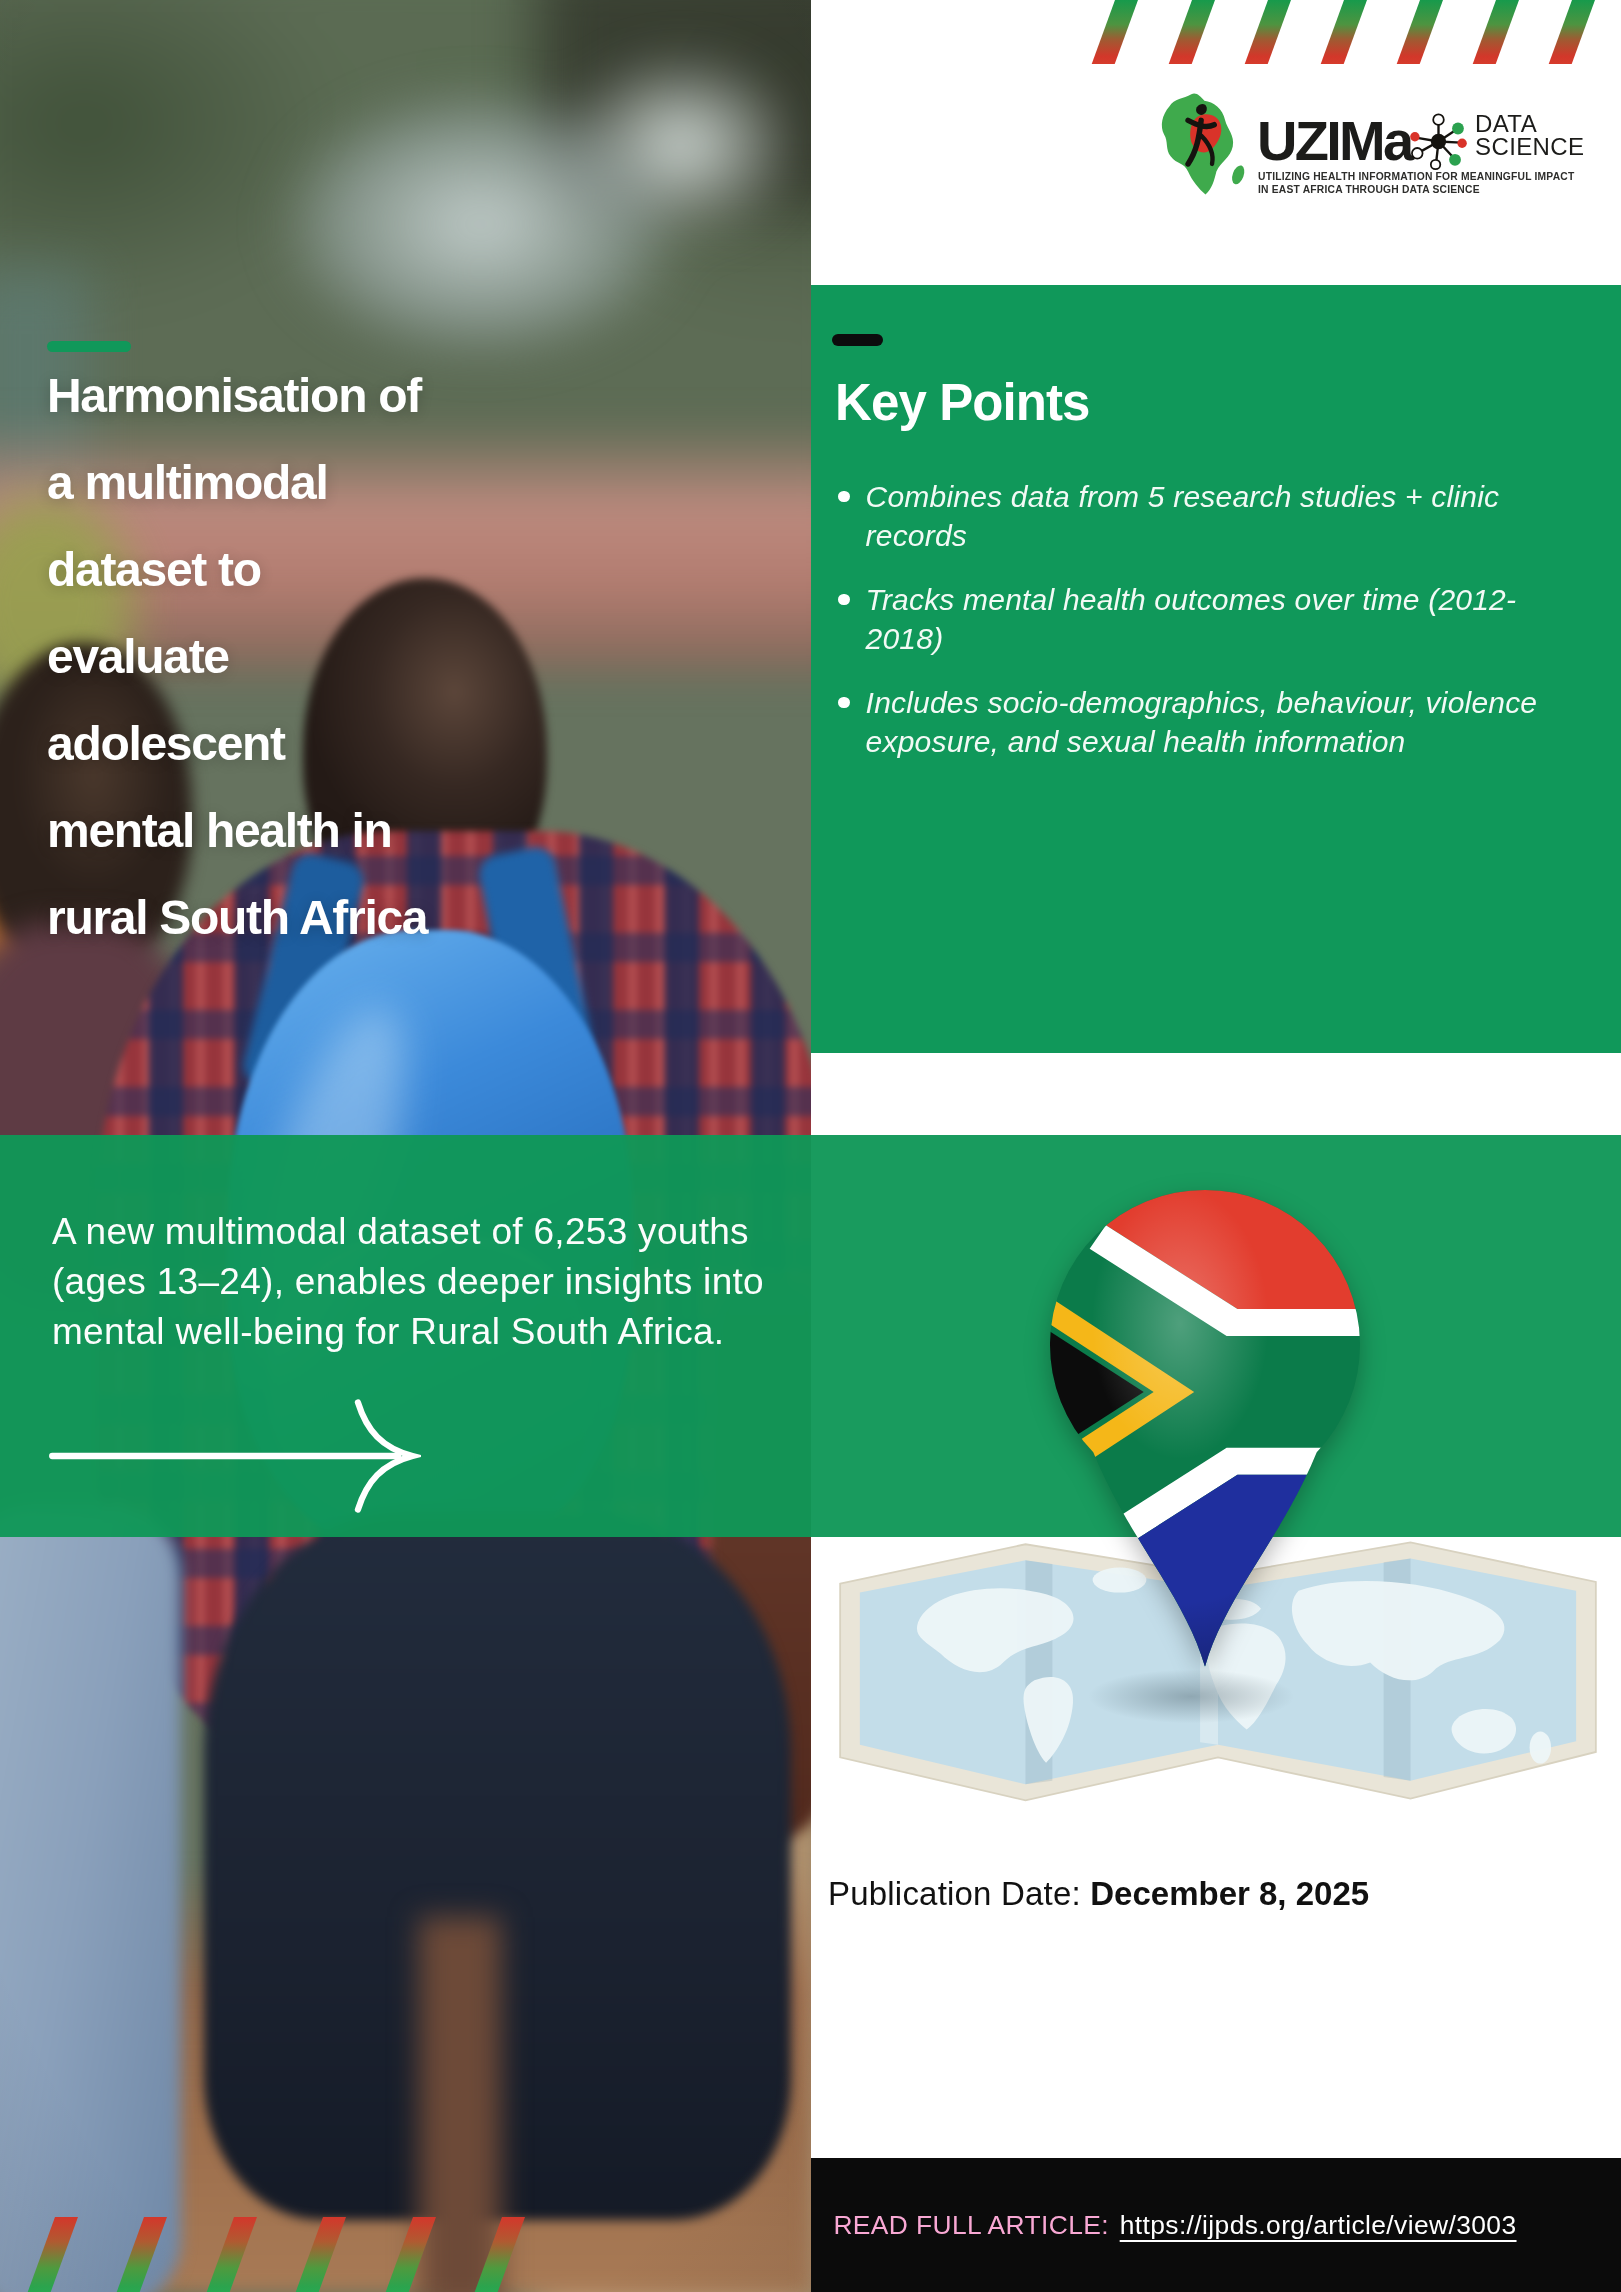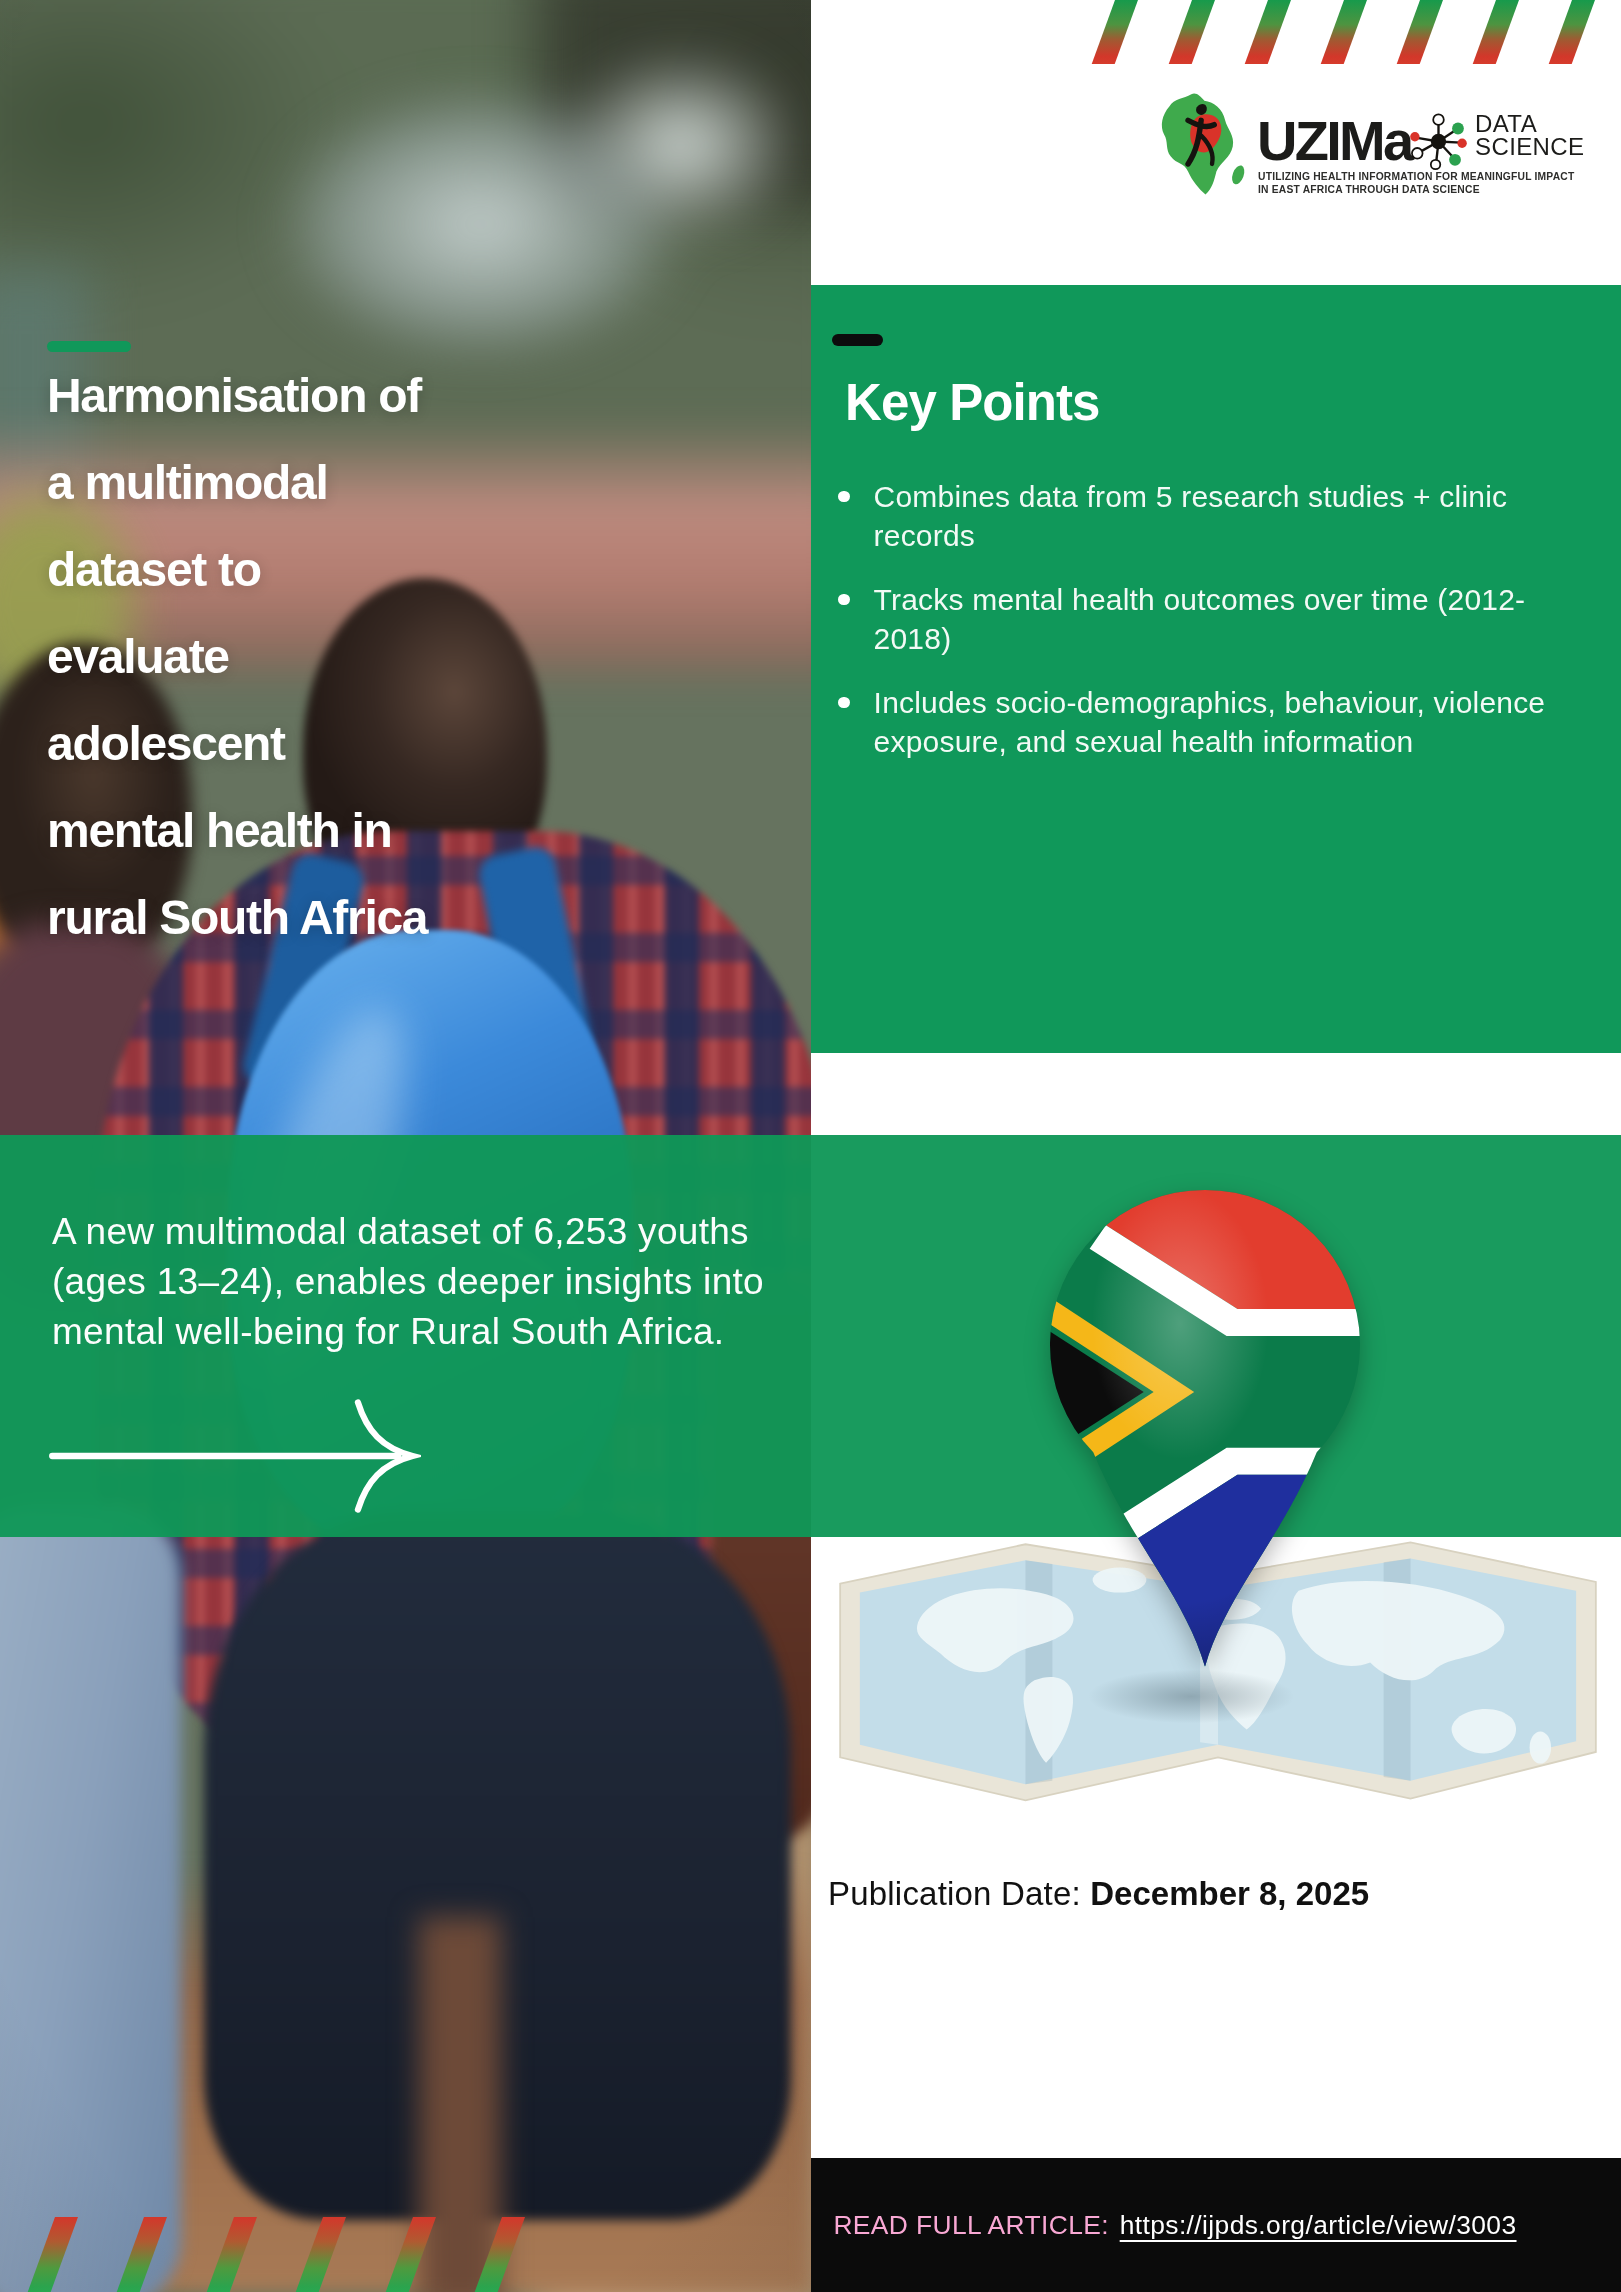--- a/index.html
+++ b/index.html
@@ -75,23 +75,23 @@
   .logo{position:absolute;left:340px;top:85px;width:448px;height:134px;}
   .africa{position:absolute;left:0;top:7.2px;width:109px;height:109px;}
   .uzima-word{position:absolute;left:106px;top:23px;font-size:56px;font-weight:700;letter-spacing:-2.7px;color:#1c1c1a;}
   .molecule{position:absolute;left:258px;top:27px;width:59px;height:59px;}
   .ds-block{position:absolute;left:324px;top:27px;font-size:24px;line-height:23px;font-weight:400;color:#1c1c1a;letter-spacing:0.4px;}
   .logo-tagline{position:absolute;left:107px;top:86px;font-size:10.3px;line-height:12.5px;font-weight:700;color:#2e2e2c;letter-spacing:0.2px;}
 
   
   .kp-panel{position:absolute;left:0;top:285px;width:811px;height:768px;background:var(--panel-green);padding:49px 45px 0 18px;}
   .kp-dash{width:51px;height:11.6px;border-radius:6.3px;background:#0c0c0c;margin-left:2.7px;}
-  .kp-title{margin-top:27px;margin-left:16px;font-size:51px;font-weight:700;color:#ffffff;letter-spacing:-0.9px;}
+  .kp-title{margin-top:27px;margin-left:6px;font-size:51px;font-weight:700;color:#ffffff;letter-spacing:-0.9px;}
   .kp-list{list-style:none;margin-top:45px;margin-left:9px;}
-  .kp-list li{display:flex;gap:24px;margin-bottom:25px;}
+  .kp-list li{display:flex;gap:16px;margin-bottom:25px;font-style:italic;}
   .kp-dot{flex:none;width:11.6px;height:11.6px;border-radius:50%;background:#fff;margin-top:14.3px;}
   .kp-text{font-size:30px;line-height:39px;color:#f2faf5;font-weight:400;letter-spacing:0.2px;max-width:708px;}
 
   
   .mid-band{position:absolute;left:0;top:1135px;width:1621px;height:402px;background:rgba(16,151,87,.96);z-index:4;}
   .summary{position:absolute;left:52px;top:72px;width:730px;font-size:37px;line-height:50px;color:#fbfdfc;font-weight:400;letter-spacing:0.3px;}
   .arrow{position:absolute;left:49px;top:262px;}
 
   
   .map{position:absolute;left:833px;top:1537px;z-index:5;}

